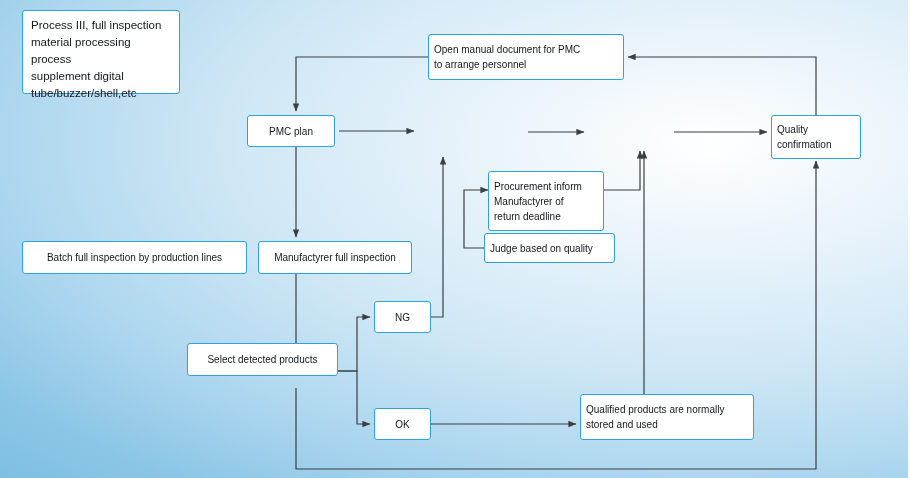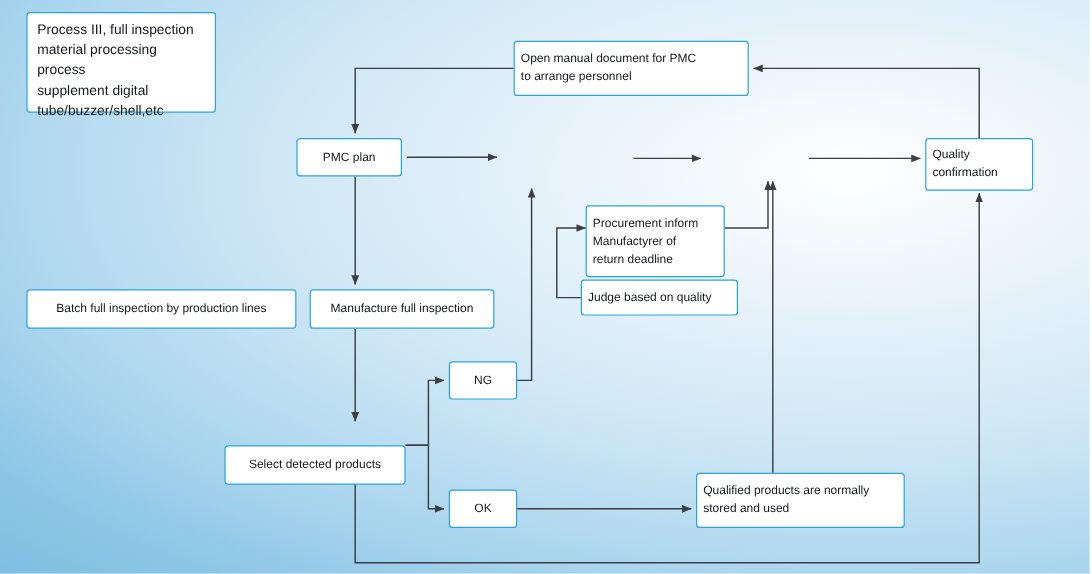--- a/index.html
+++ b/index.html
@@ -136,28 +136,28 @@
 
   <div class="node" style="left:22px; top:241px; width:225px; height:33px;">
     <span class="txt">Batch full inspection by production lines</span>
   </div>
 
   <div class="node left" style="left:484px; top:233px; width:131px; height:30px;">
     <span class="txt">Judge based on quality</span>
   </div>
 
   <div class="node" style="left:258px; top:241px; width:154px; height:33px;">
-    <span class="txt">Manufacture full inspection</span>
+    <span class="txt">Manufactyrer full inspection</span>
   </div>
 
   <div class="node" style="left:374px; top:301px; width:57px; height:32px;">
     <span class="txt">NG</span>
   </div>
 
-  <div class="node" style="left:187px; top:371px; width:151px; height:33px;">
+  <div class="node" style="left:187px; top:343px; width:151px; height:33px;">
     <span class="txt">Select detected products</span>
   </div>
 
   <div class="node" style="left:374px; top:408px; width:57px; height:32px;">
     <span class="txt">OK</span>
   </div>
 
   <div class="node left" style="left:580px; top:394px; width:174px; height:46px;">
     <span class="txt">Qualified products are normally
 stored and used</span>

